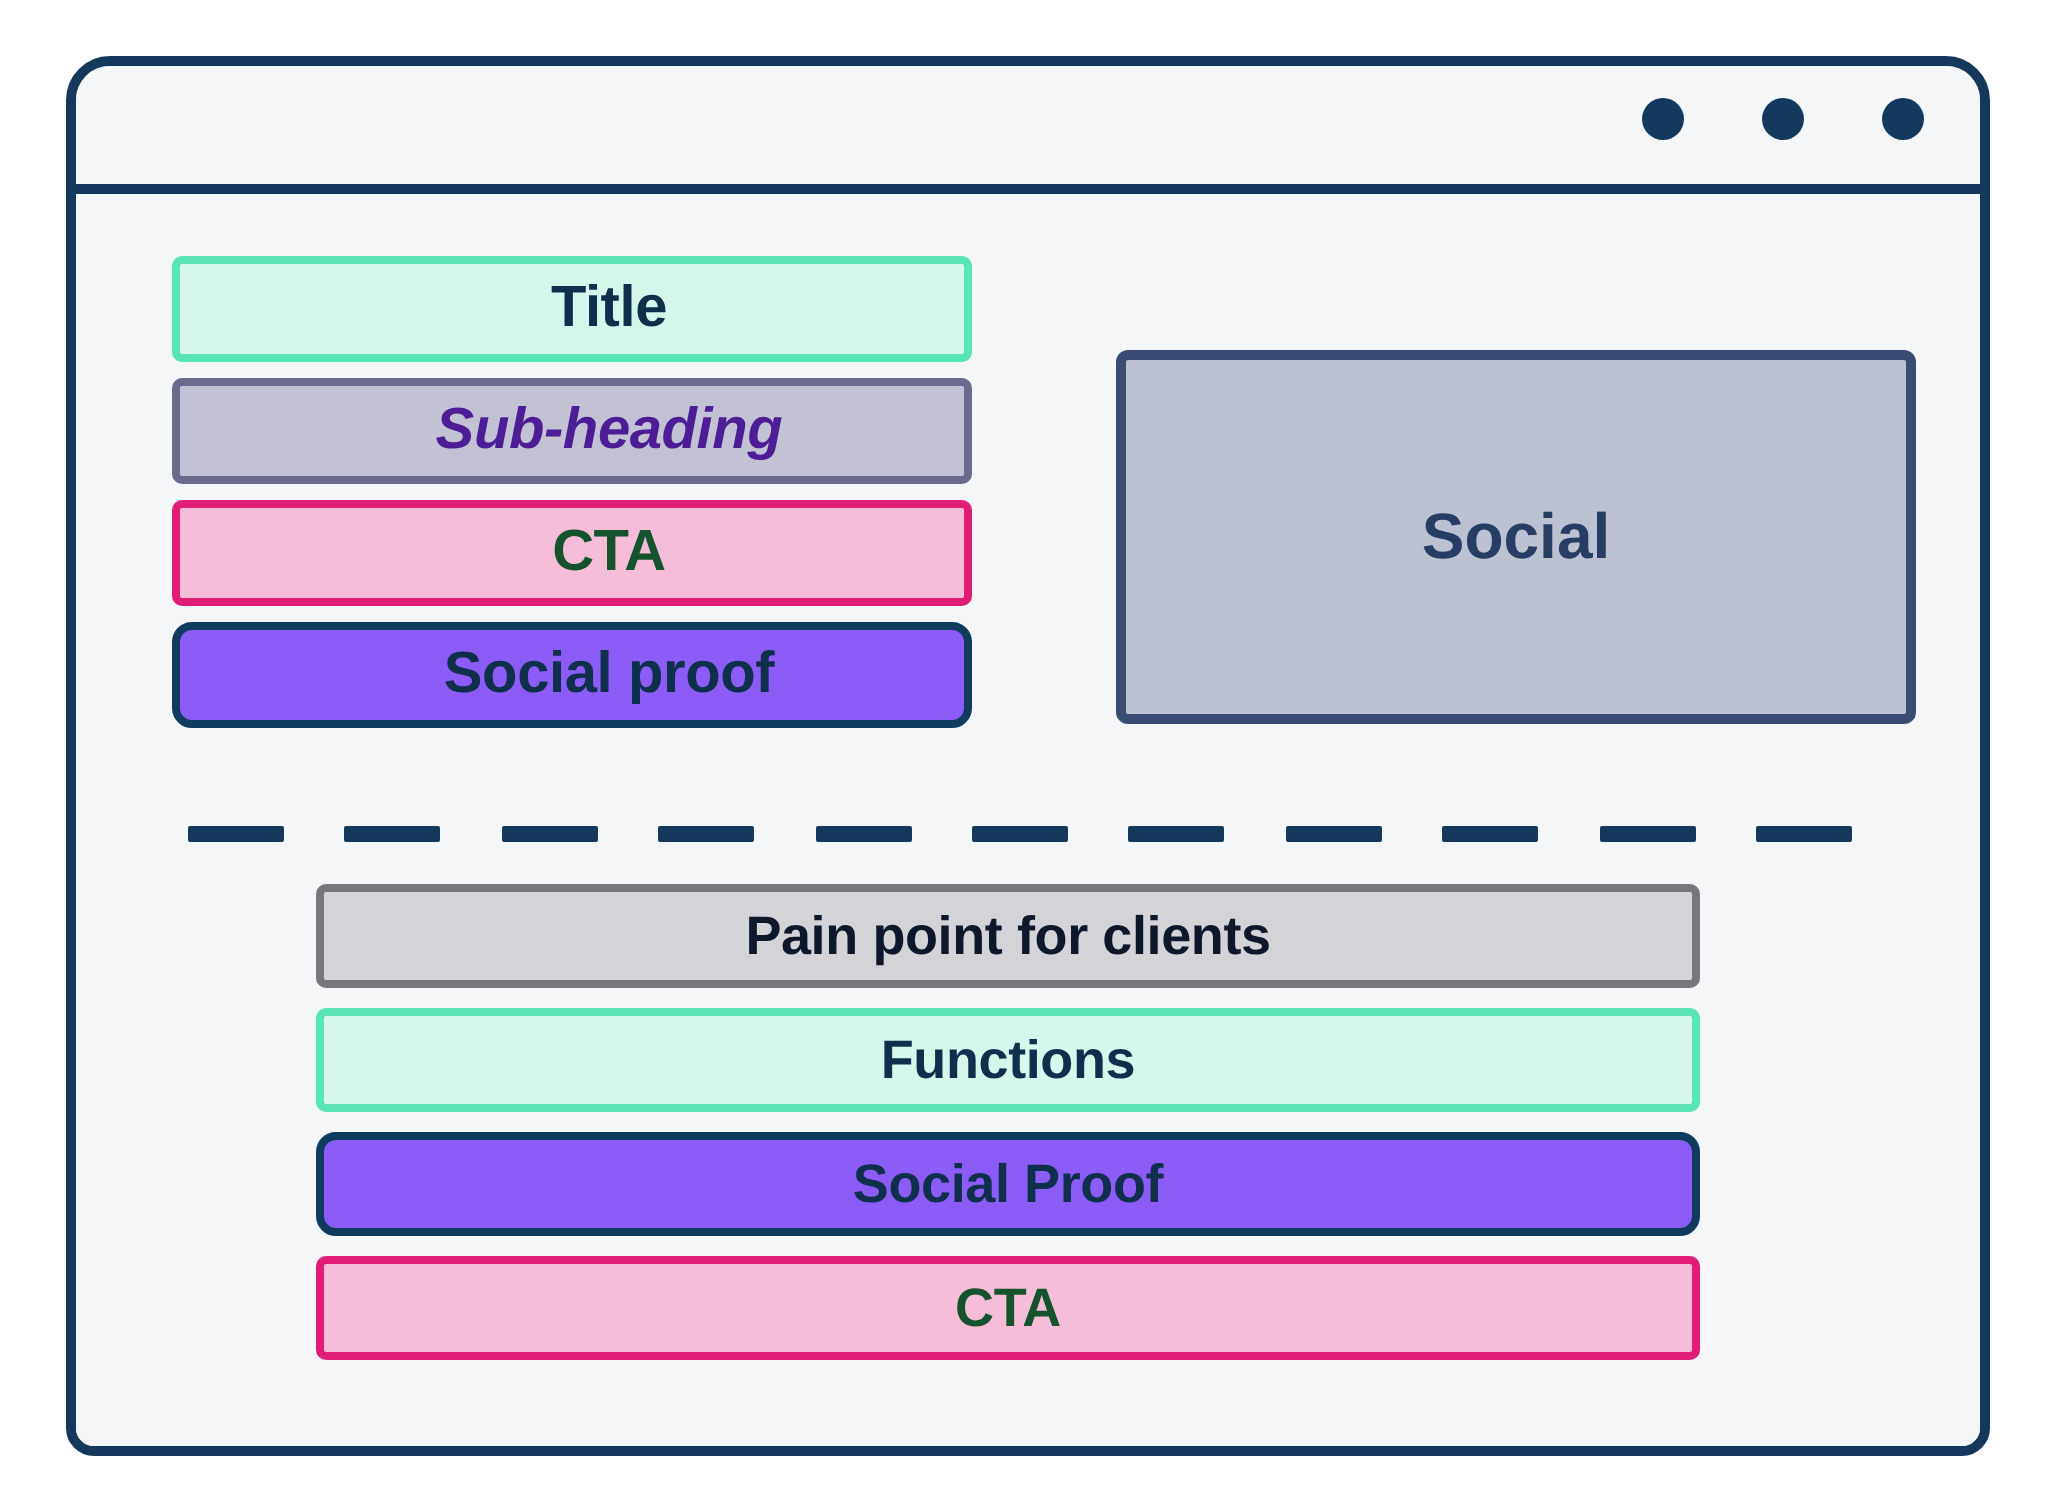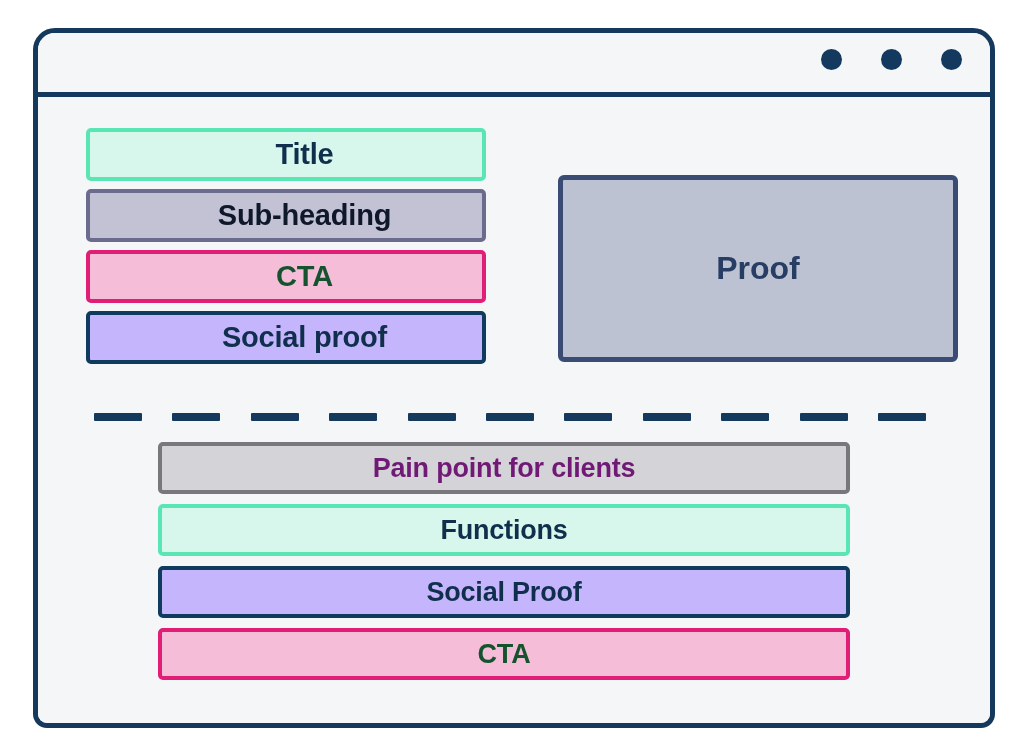--- a/index.html
+++ b/index.html
@@ -97,24 +97,24 @@
     height: 53px;
     font-size: 29px;
     font-weight: bold;
     border-width: 4px;
     border-style: solid;
     padding-left: 37px;
   }
 
   
   .pal-mint   { background: #d7f7ec; border-color: #5ae6b4; color: #0f2f4c; }
-  .pal-lav    { background: #c2c2d4; border-color: #6b6b8e; color: #0f172a; }
+  .pal-lav    { background: #c2c2d4; border-color: #6b6b8e; color: #4c1d95; font-style: italic; }
   .pal-pink   { background: #f5bdd8; border-color: #e01e76; color: #14532d; }
-  .pal-navy   { background: #c4b5fd; border-color: #0f3b5e; color: #0f2f4c; }
-  .pal-gray   { background: #d3d3d8; border-color: #77777c; color: #701a75; }
+  .pal-navy   { background: #8b5cf6; border-color: #0f3b5e; color: #0f2f4c; border-radius: 10px; }
+  .pal-gray   { background: #d3d3d8; border-color: #77777c; color: #0f172a; }
 
   
   #visual-box {
     position: absolute;
     left: 520px;
     top: 78px;
     width: 400px;
     height: 187px;
     box-sizing: border-box;
     background: #bcc2d2;
@@ -181,21 +181,21 @@
 
     <div id="hero-section">
 
       <div id="hero-left-column">
         <div class="block block-lg pal-mint">Title</div>
         <div class="block block-lg pal-lav">Sub-heading</div>
         <div class="block block-lg pal-pink">CTA</div>
         <div class="block block-lg pal-navy">Social proof</div>
       </div>
 
-      <div id="visual-box">Proof</div>
+      <div id="visual-box">Social</div>
 
     </div>
 
     <div id="section-divider">
       <span class="divider-dash"></span>
       <span class="divider-dash"></span>
       <span class="divider-dash"></span>
       <span class="divider-dash"></span>
       <span class="divider-dash"></span>
       <span class="divider-dash"></span>

